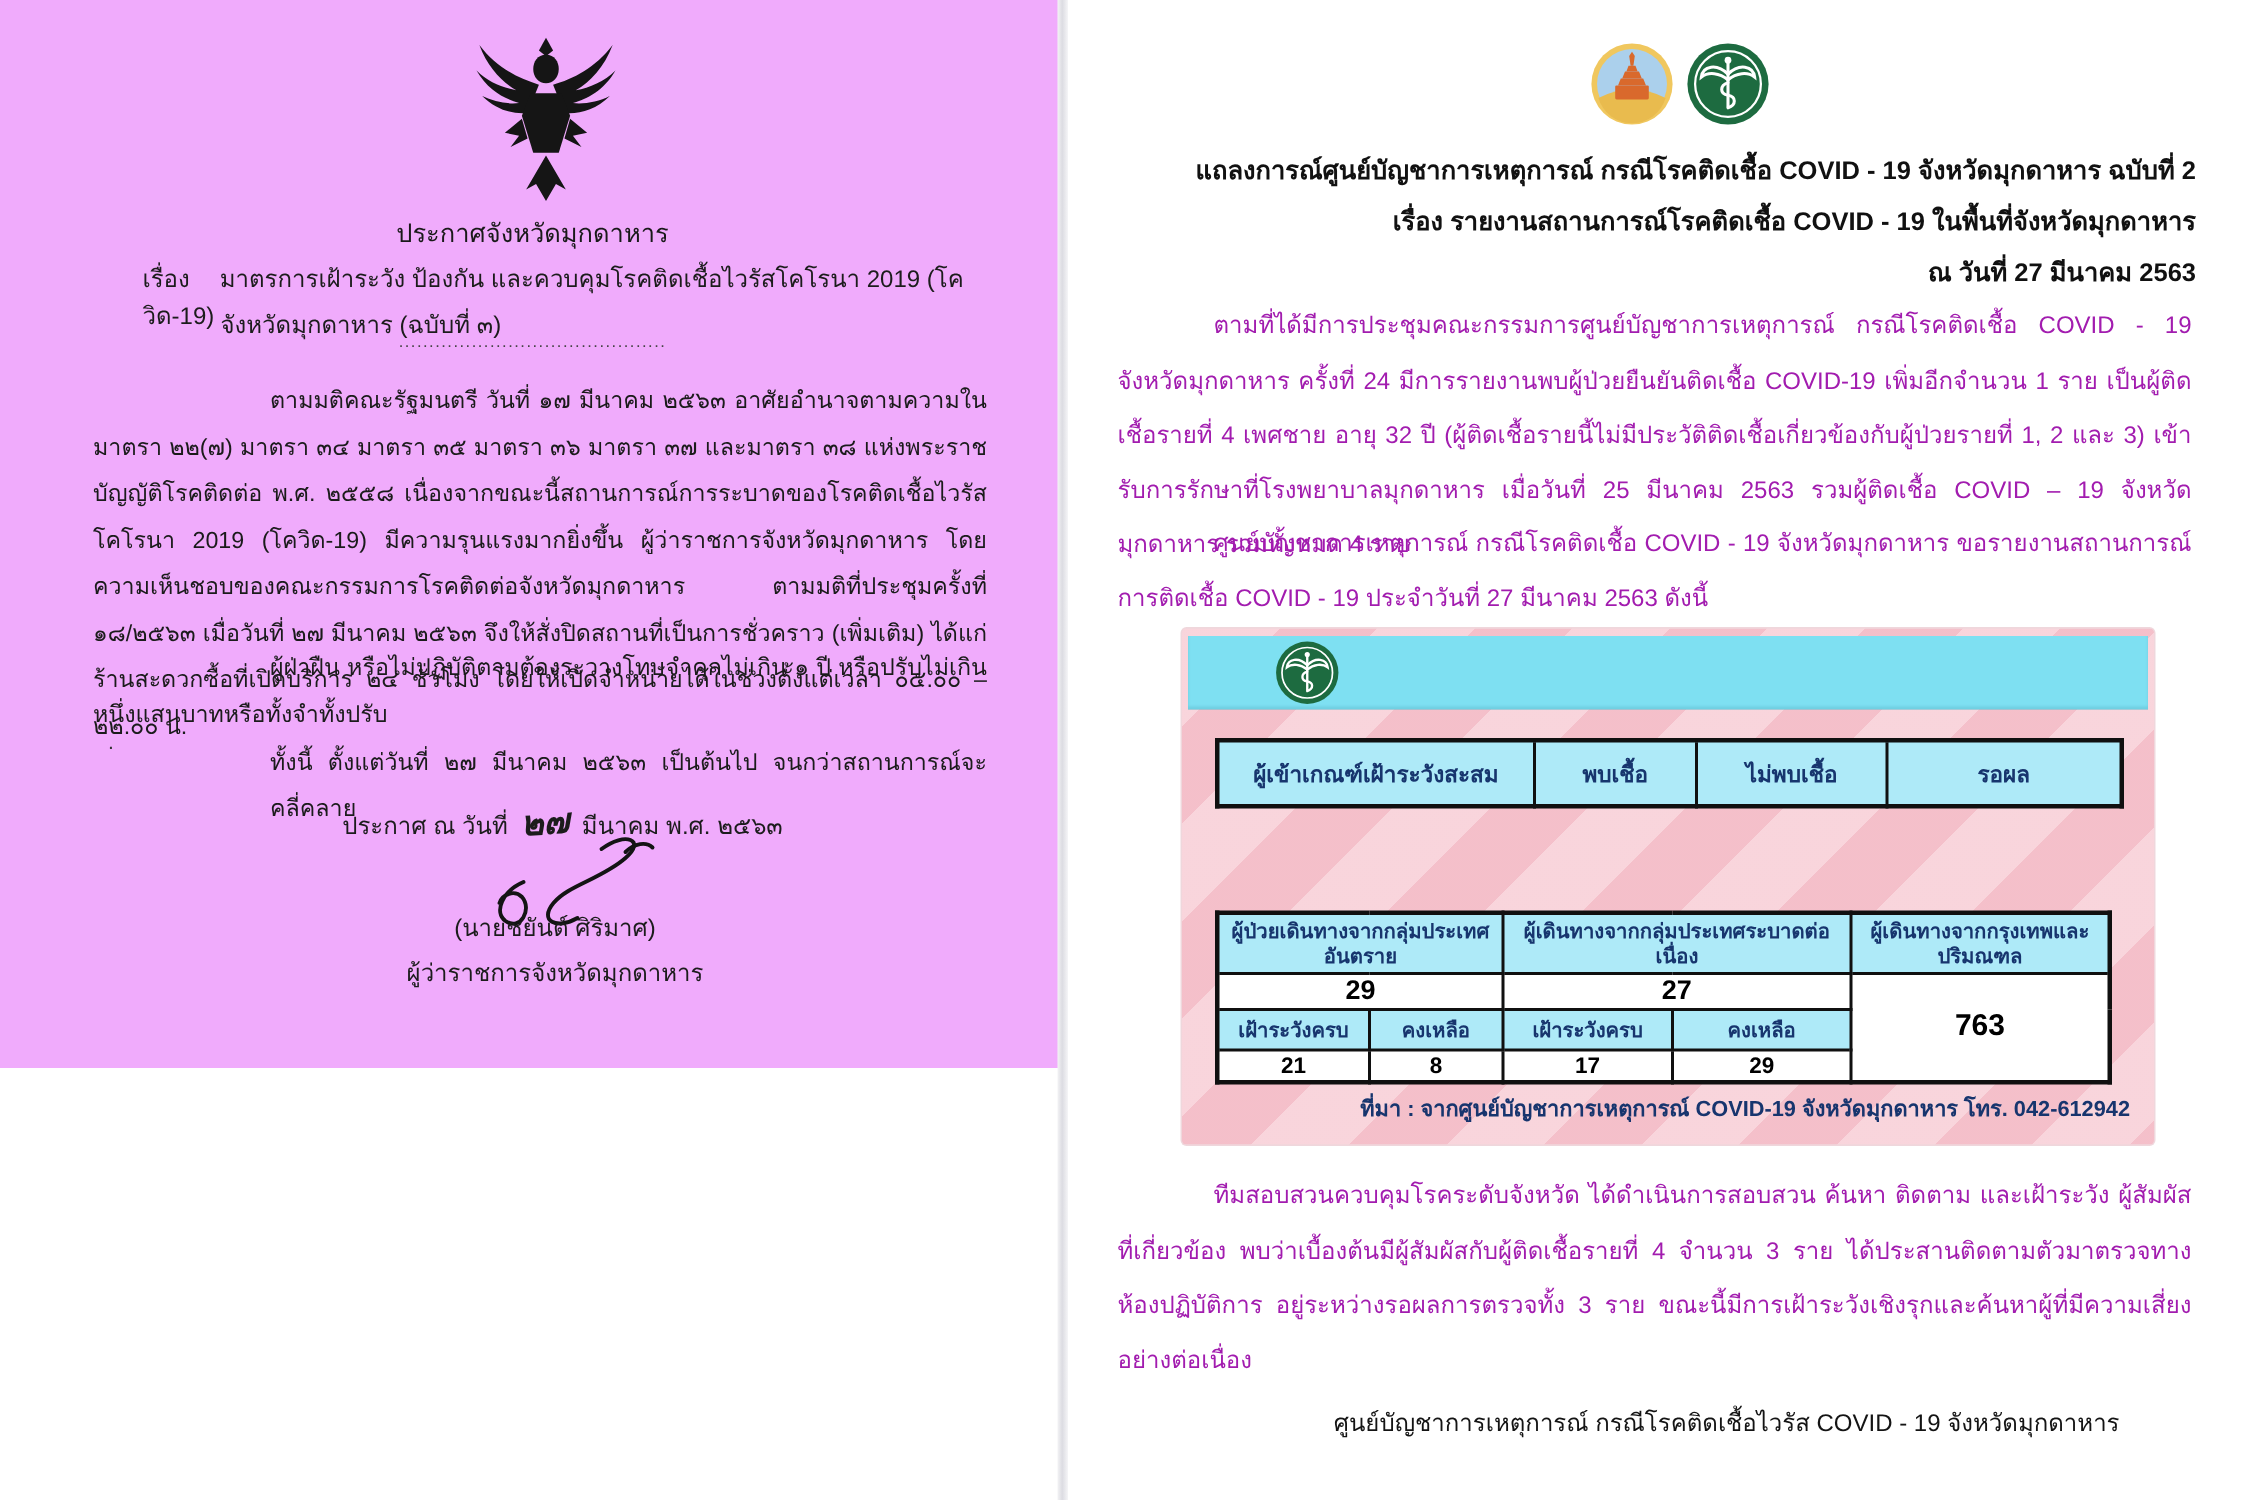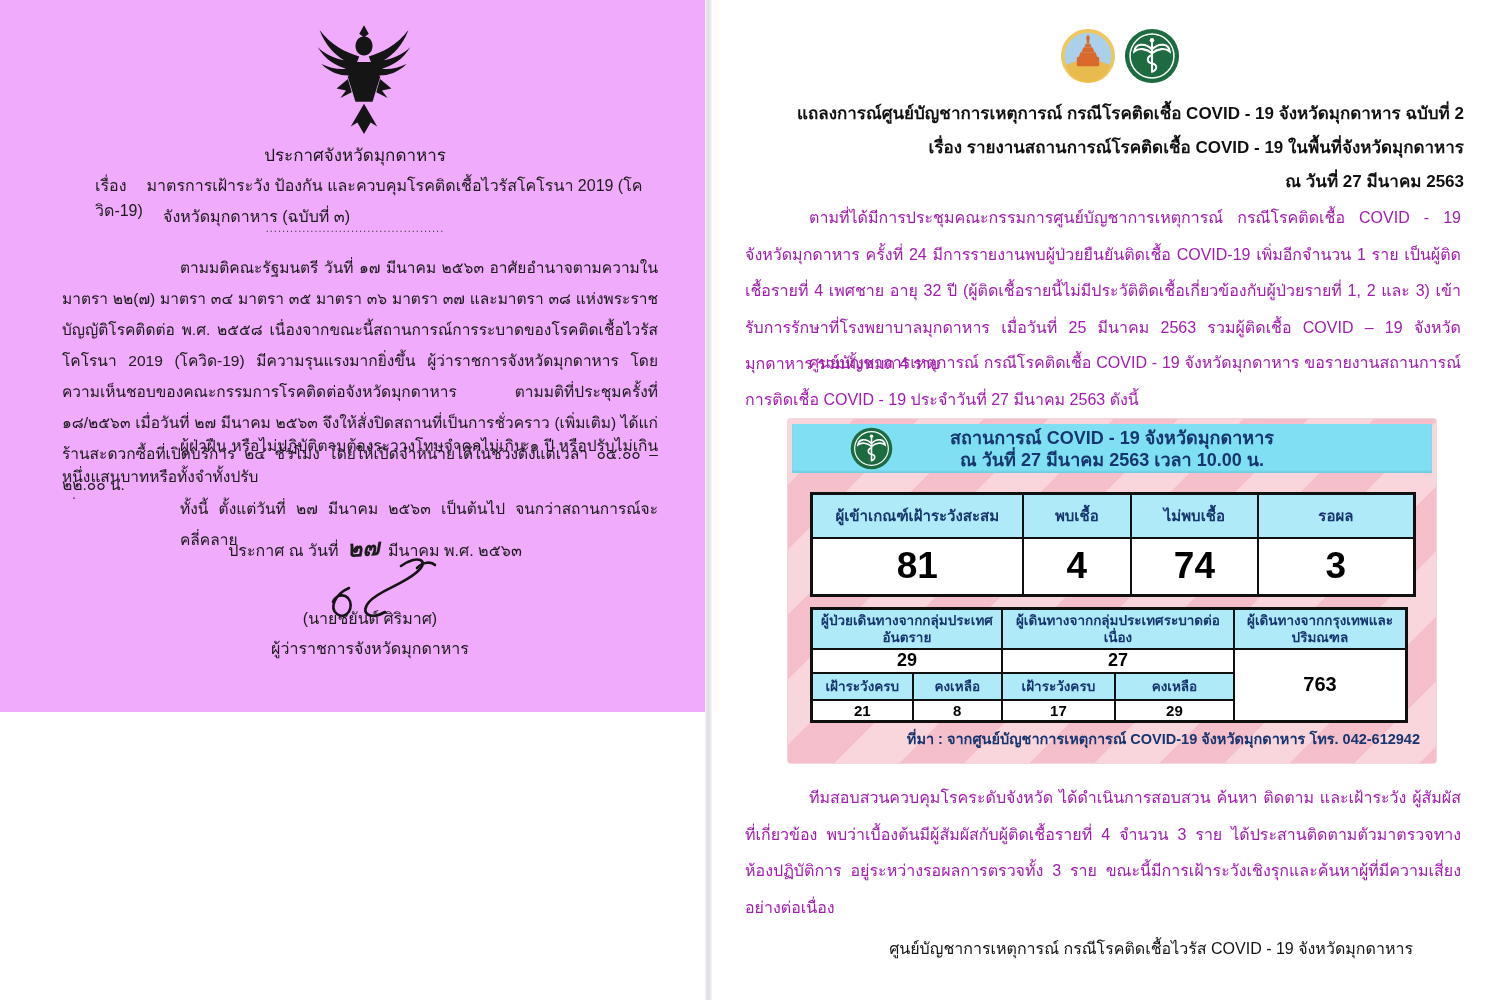--- a/index.html
+++ b/index.html
@@ -11,21 +11,21 @@
   .page-divider { position:absolute; left:705px; top:0; width:7px; height:1000px;
                   background:linear-gradient(90deg,#f3f3f5,#dcdce2 45%,#f5f5f7); }
   .right-page { position:absolute; left:712px; top:0; width:788px; height:1000px; background:#ffffff; }
 
   
   .garuda { position:absolute; left:312px; top:22px; width:104px; height:118px; }
   .l-title { position:absolute; left:55px; top:141px; width:600px; text-align:center;
              font-size:17px; font-weight:500; color:#191919; }
   .l-subject { position:absolute; left:95px; top:173px; width:560px; font-size:16px; }
   .l-subject .lbl { margin-right:20px; }
-  .l-subject2 { position:absolute; left:163px; top:204px; font-size:16px; }
+  .l-subject2 { position:absolute; left:147px; top:204px; font-size:16px; }
   .l-dots { position:absolute; left:55px; top:222px; width:600px; text-align:center;
             font-size:11px; letter-spacing:1px; color:#444; }
   .l-para { position:absolute; left:62px; width:596px; font-size:15.5px; line-height:31px;
             text-align:justify; color:#1b1b1b; }
   .l-p1 { top:252px; text-indent:118px; }
   .l-p2 { top:430px; text-indent:118px; }
   .l-p3 { top:493px; padding-left:118px; }
   .l-issued { position:absolute; left:55px; top:530px; width:640px; text-align:center; font-size:16px; }
   .hand-day { display:inline-block; font-size:23px; font-weight:600; transform:rotate(-4deg);
               margin:0 4px; font-style:italic; }
@@ -170,46 +170,36 @@
           <circle cx="30" cy="30" r="29" fill="#1d6b40"></circle>
           <circle cx="30" cy="30" r="23.5" fill="none" stroke="#fff" stroke-width="1.6"></circle>
           <g stroke="#fff" fill="none" stroke-width="2.2" stroke-linecap="round">
             <path d="M30 15 v31"></path>
             <path d="M30 23 C22 15 12 17 11 25 C16 21 24 22 30 27"></path>
             <path d="M30 23 C38 15 48 17 49 25 C44 21 36 22 30 27"></path>
             <path d="M30 29 c-6 2 -6 8 0 9 c6 1 6 7 0 9"></path>
           </g>
           <circle cx="30" cy="13" r="2.4" fill="#fff"></circle>
         </svg>
-        <div class="band-text">
-          <div>สถานการณ์ COVID - 19 จังหวัดมุกดาหาร</div>
-          <div>ณ วันที่ 27 มีนาคม 2563 เวลา 10.00 น.</div>
-        </div>
       </div>
 
       <table class="t1">
         <colgroup>
             <col style="width:35%">
             <col style="width:18%">
             <col style="width:21%">
             <col style="width:26%">
           </colgroup>
         <tbody>
             <tr>
           <th class="hcell">ผู้เข้าเกณฑ์เฝ้าระวังสะสม</th>
           <th class="hcell">พบเชื้อ</th>
           <th class="hcell">ไม่พบเชื้อ</th>
           <th class="hcell">รอผล</th>
         </tr>
-        <tr>
-          <td class="vcell">81</td>
-          <td class="vcell">4</td>
-          <td class="vcell">74</td>
-          <td class="vcell">3</td>
-        </tr>
       </tbody>
         </table>
 
       <table class="t2">
         <colgroup>
             <col style="width:17%">
             <col style="width:15%">
             <col style="width:19%">
             <col style="width:20%">
             <col style="width:29%">

